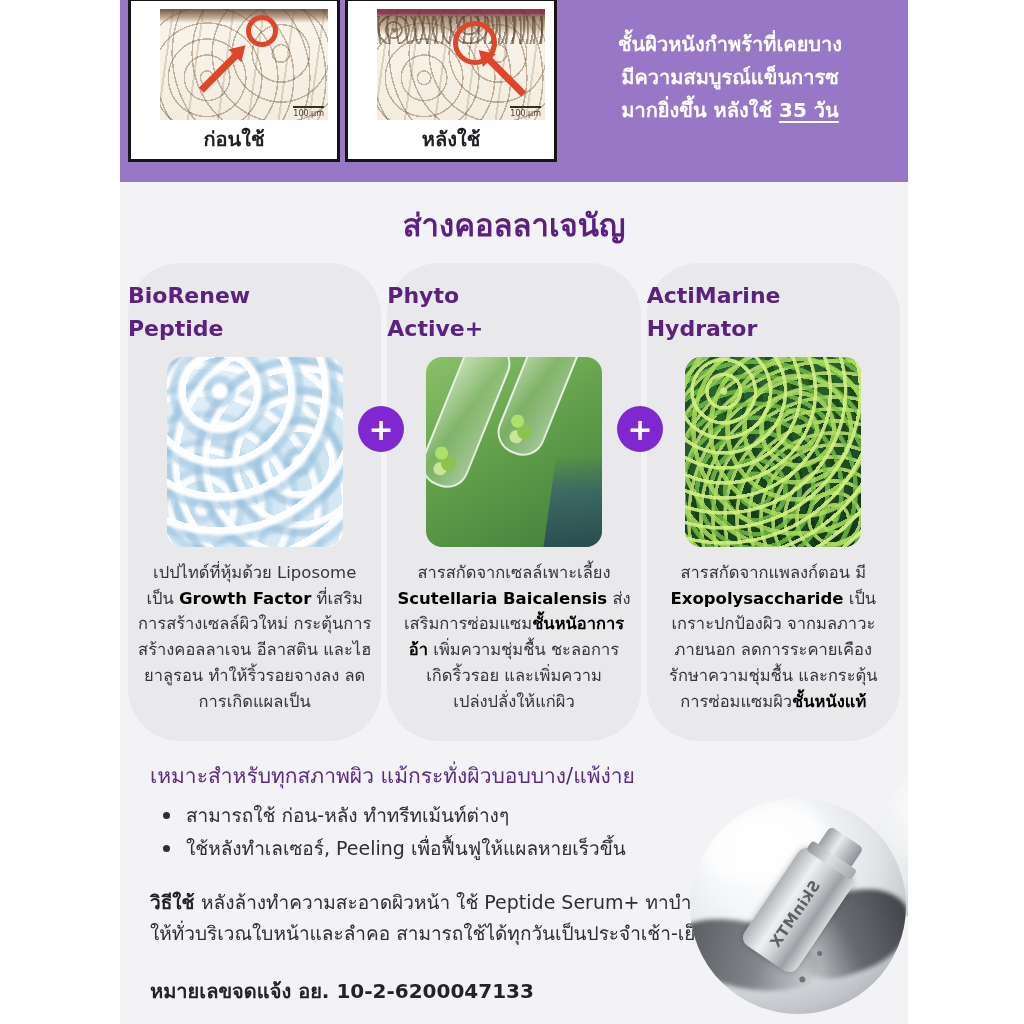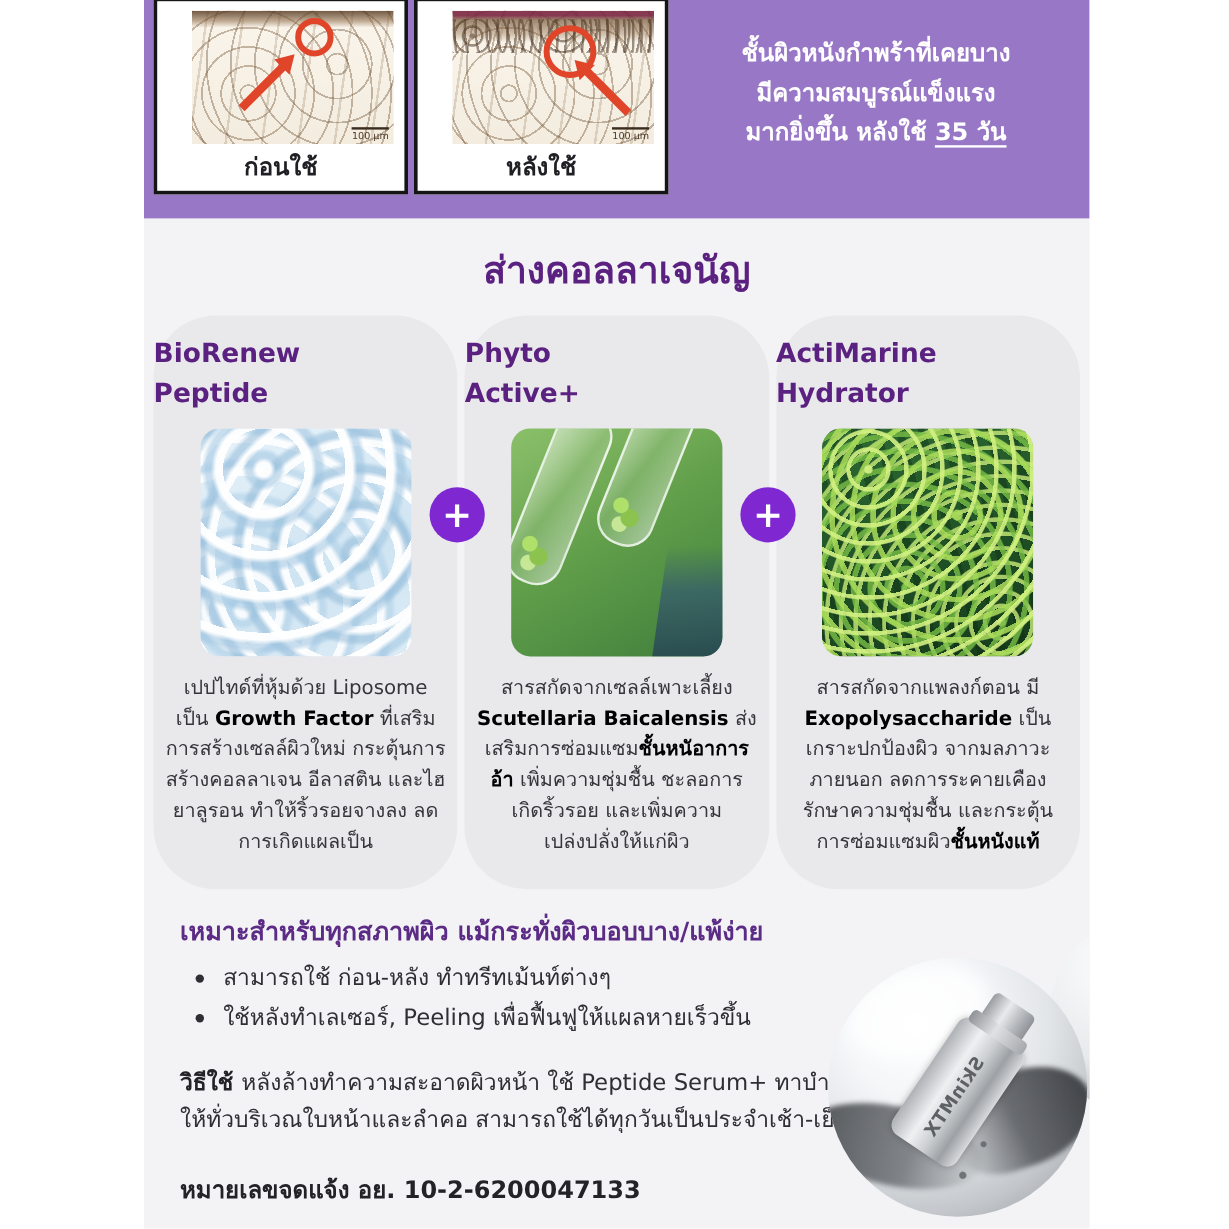--- a/index.html
+++ b/index.html
@@ -76,21 +76,21 @@
   .img-algae{background:
      repeating-radial-gradient(circle at 22% 18%, rgba(210,240,130,.9) 0 3px, transparent 4px 15px),
      repeating-radial-gradient(circle at 64% 38%, rgba(170,220,90,.85) 0 4px, transparent 5px 17px),
      repeating-radial-gradient(circle at 40% 70%, rgba(120,190,70,.8) 0 4px, transparent 5px 14px),
      repeating-radial-gradient(circle at 85% 85%, rgba(200,235,120,.8) 0 3px, transparent 4px 12px),
      repeating-linear-gradient(75deg, rgba(10,40,15,.35) 0 6px, transparent 6px 18px),
      linear-gradient(160deg,#2e6b33,#1c4a22 70%,#163a1c);}
 
   
   .suit{margin:20px 0 0 30px;}
-  .suit h3{margin:0;font-size:21px;font-weight:700;color:#5b2b86;line-height:1.5;}
+  .suit h3{margin:0;font-size:21px;font-weight:400;color:#5b2b86;line-height:1.5;}
   .suit ul{margin:6px 0 0;padding:0;list-style:none;}
   .suit li{font-size:19px;color:#2e2e33;line-height:1.74;padding-left:36px;position:relative;}
   .suit li::before{content:"";position:absolute;left:13px;top:13px;width:7px;height:7px;border-radius:50%;background:#2e2e33;}
   .usage{margin:22px 195px 0 30px;font-size:19px;line-height:1.64;color:#2e2e33;}
   .usage b{color:var(--dark);}
   .reg{margin:26px 0 0 30px;font-size:20px;font-weight:700;color:var(--dark);}
 
   
   .product-art{position:absolute;left:568px;top:790px;width:260px;height:250px;}
   .sphere2{position:absolute;left:186px;top:-28px;width:172px;height:172px;border-radius:50%;
@@ -139,21 +139,21 @@
             <span class="dots"></span>
             <span class="ring"></span>
             <span class="arrow"></span>
             <span class="scale">100 μm</span>
           </div>
           <figcaption class="photo-label">หลังใช้</figcaption>
         </figure>
       </div>
       <div class="headline">
         <div>ชั้นผิวหนังกำพร้าที่เคยบาง</div>
-        <div>มีความสมบูรณ์แข็งแรง</div>
+        <div>มีความสมบูรณ์แข็นการซ</div>
         <div><span>มากยิ่งขึ้น หลังใช้ </span><span class="ul">35 วัน</span></div>
       </div>
     </header>
 
     <main>
       <h1 class="section-title">ส่างคอลลาเจนัญ</h1>
 
       <div class="cards">
         <section class="card">
           <h2 class="card-title"><span>BioRenew</span><br><span>Peptide</span></h2>

